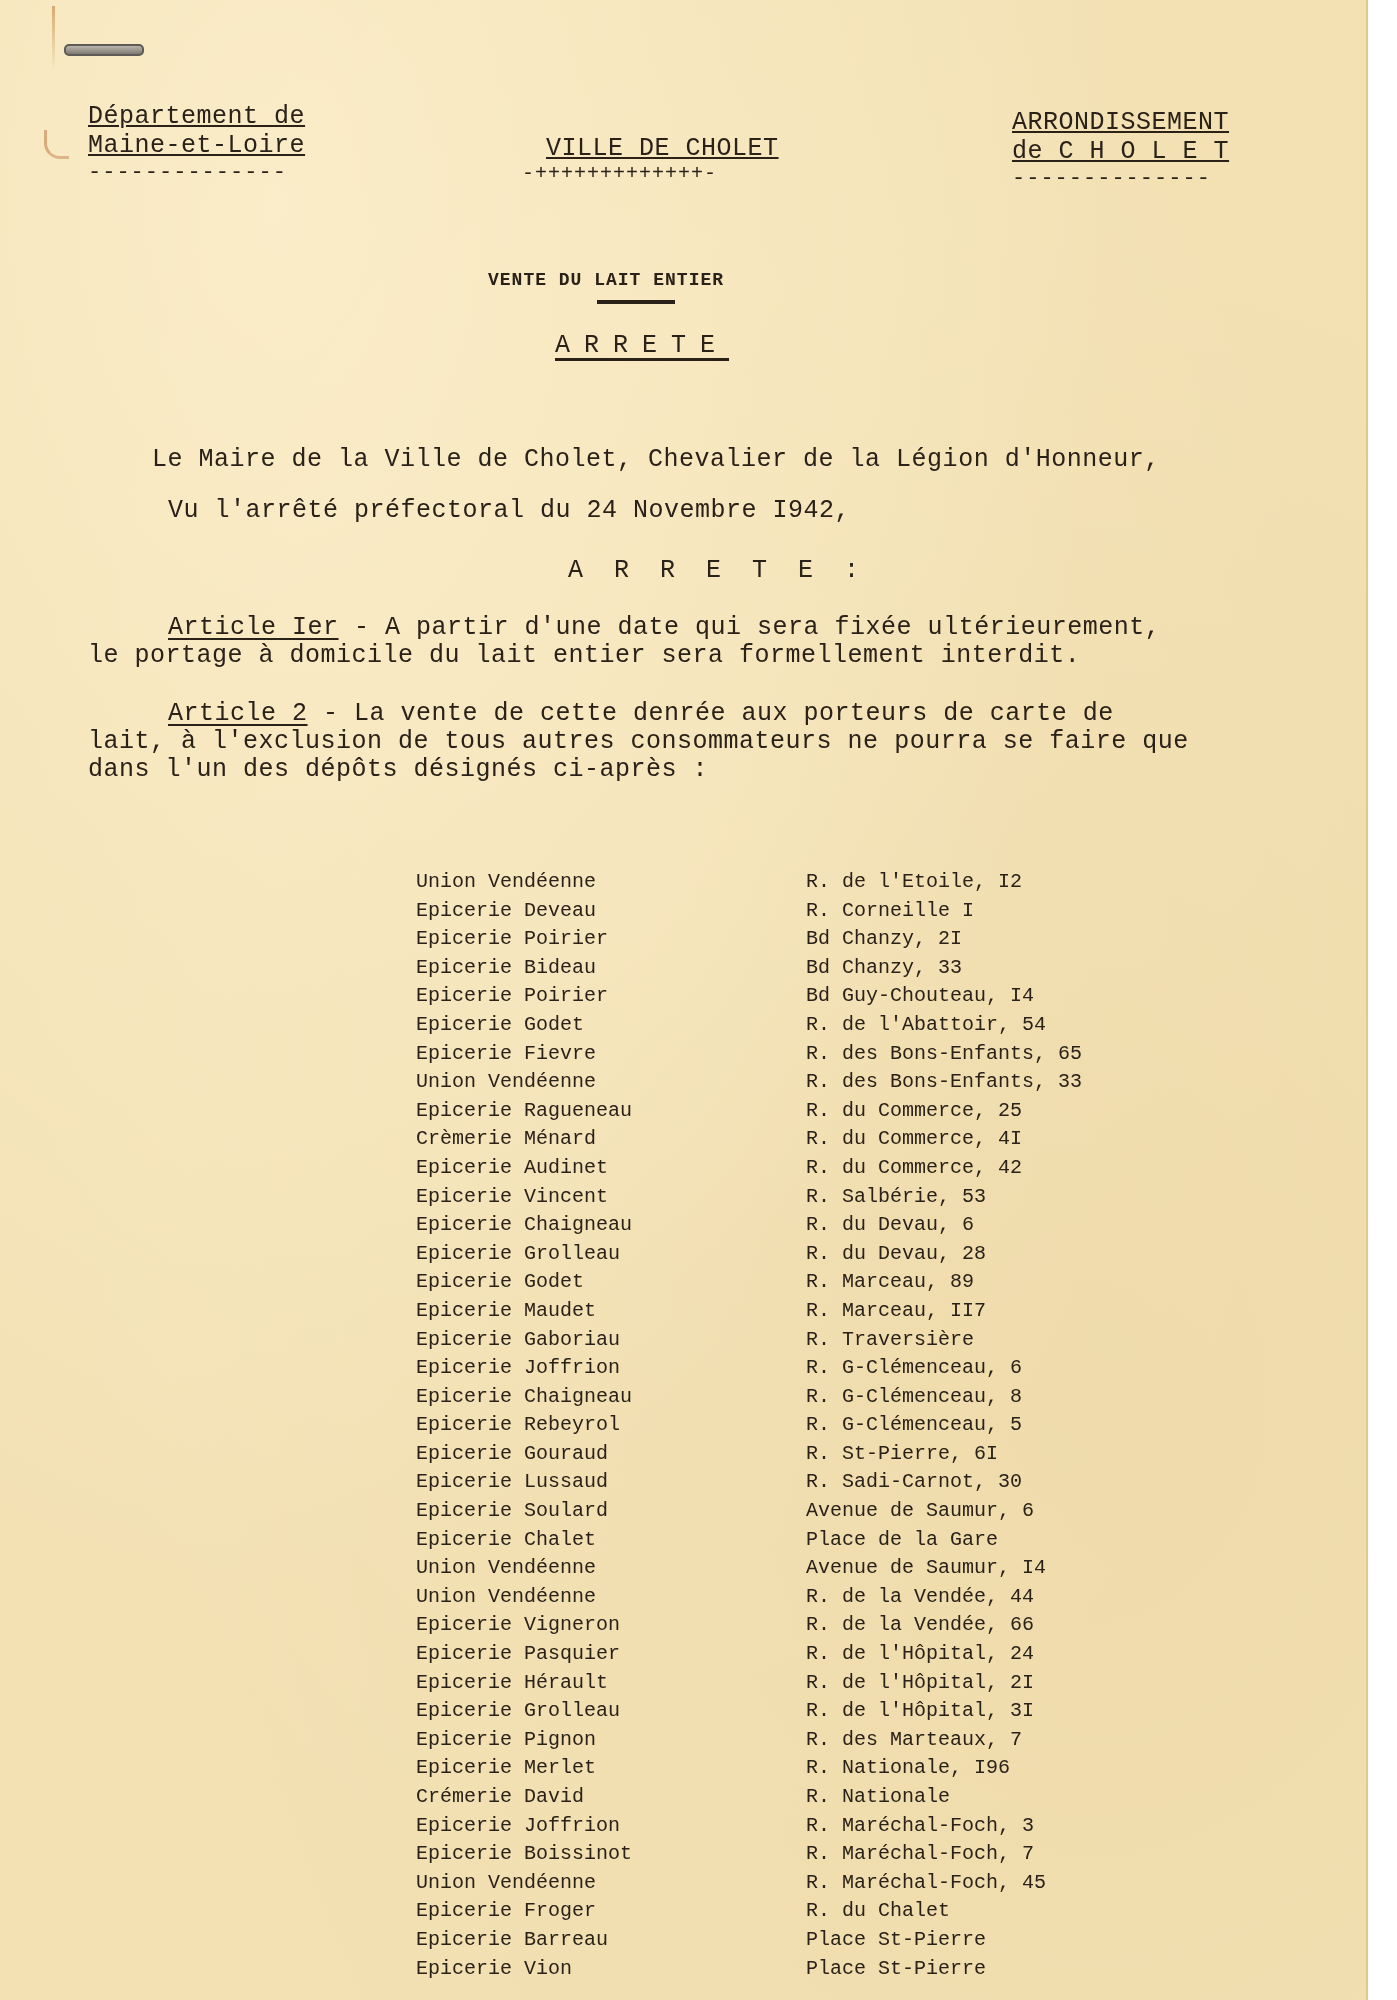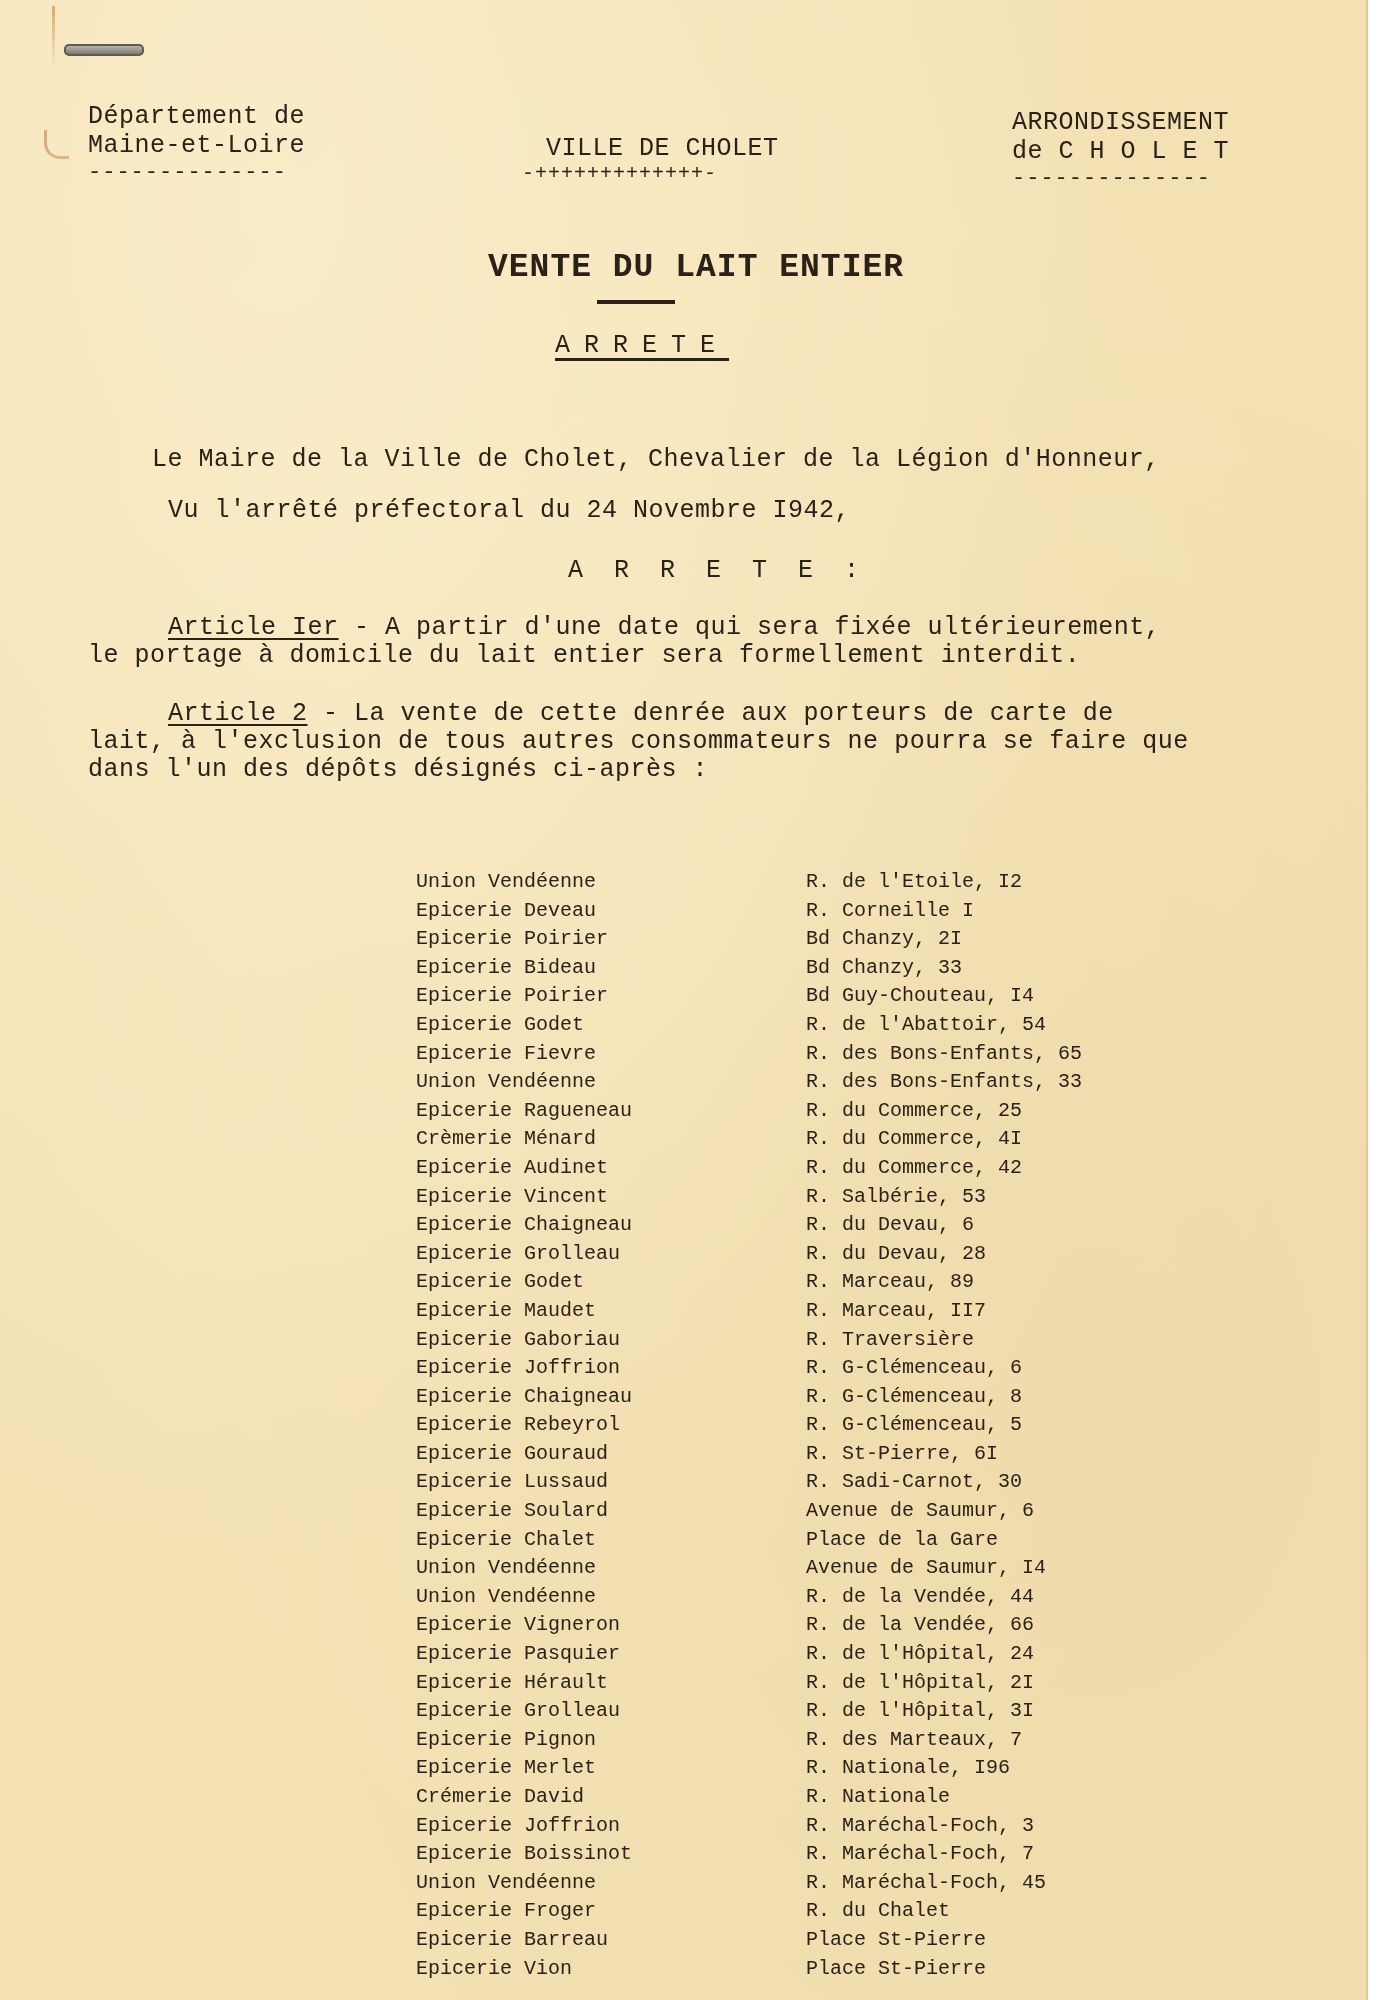--- a/index.html
+++ b/index.html
@@ -59,29 +59,31 @@
       top: 130px;
       width: 22px;
       height: 26px;
       border-left: 3px solid rgba(190,120,70,0.55);
       border-bottom: 3px solid rgba(190,120,70,0.45);
       border-radius: 0 0 0 16px;
     }
     .hdr {
       font-size: 25px;
       line-height: 29px;
+      text-decoration: underline;
     }
     .dash-rule {
       font-size: 22px;
       letter-spacing: 1px;
     }
     .title {
-      font-size: 33px;
+      font-size: 18px;
       font-weight: bold;
       letter-spacing: 1px;
+      margin-top: 21px;
     }
     .title-rule {
       position: absolute;
       left: 597px;
       top: 300px;
       width: 78px;
       height: 4px;
       background: #2a2118;
     }
     .arrete-main {

